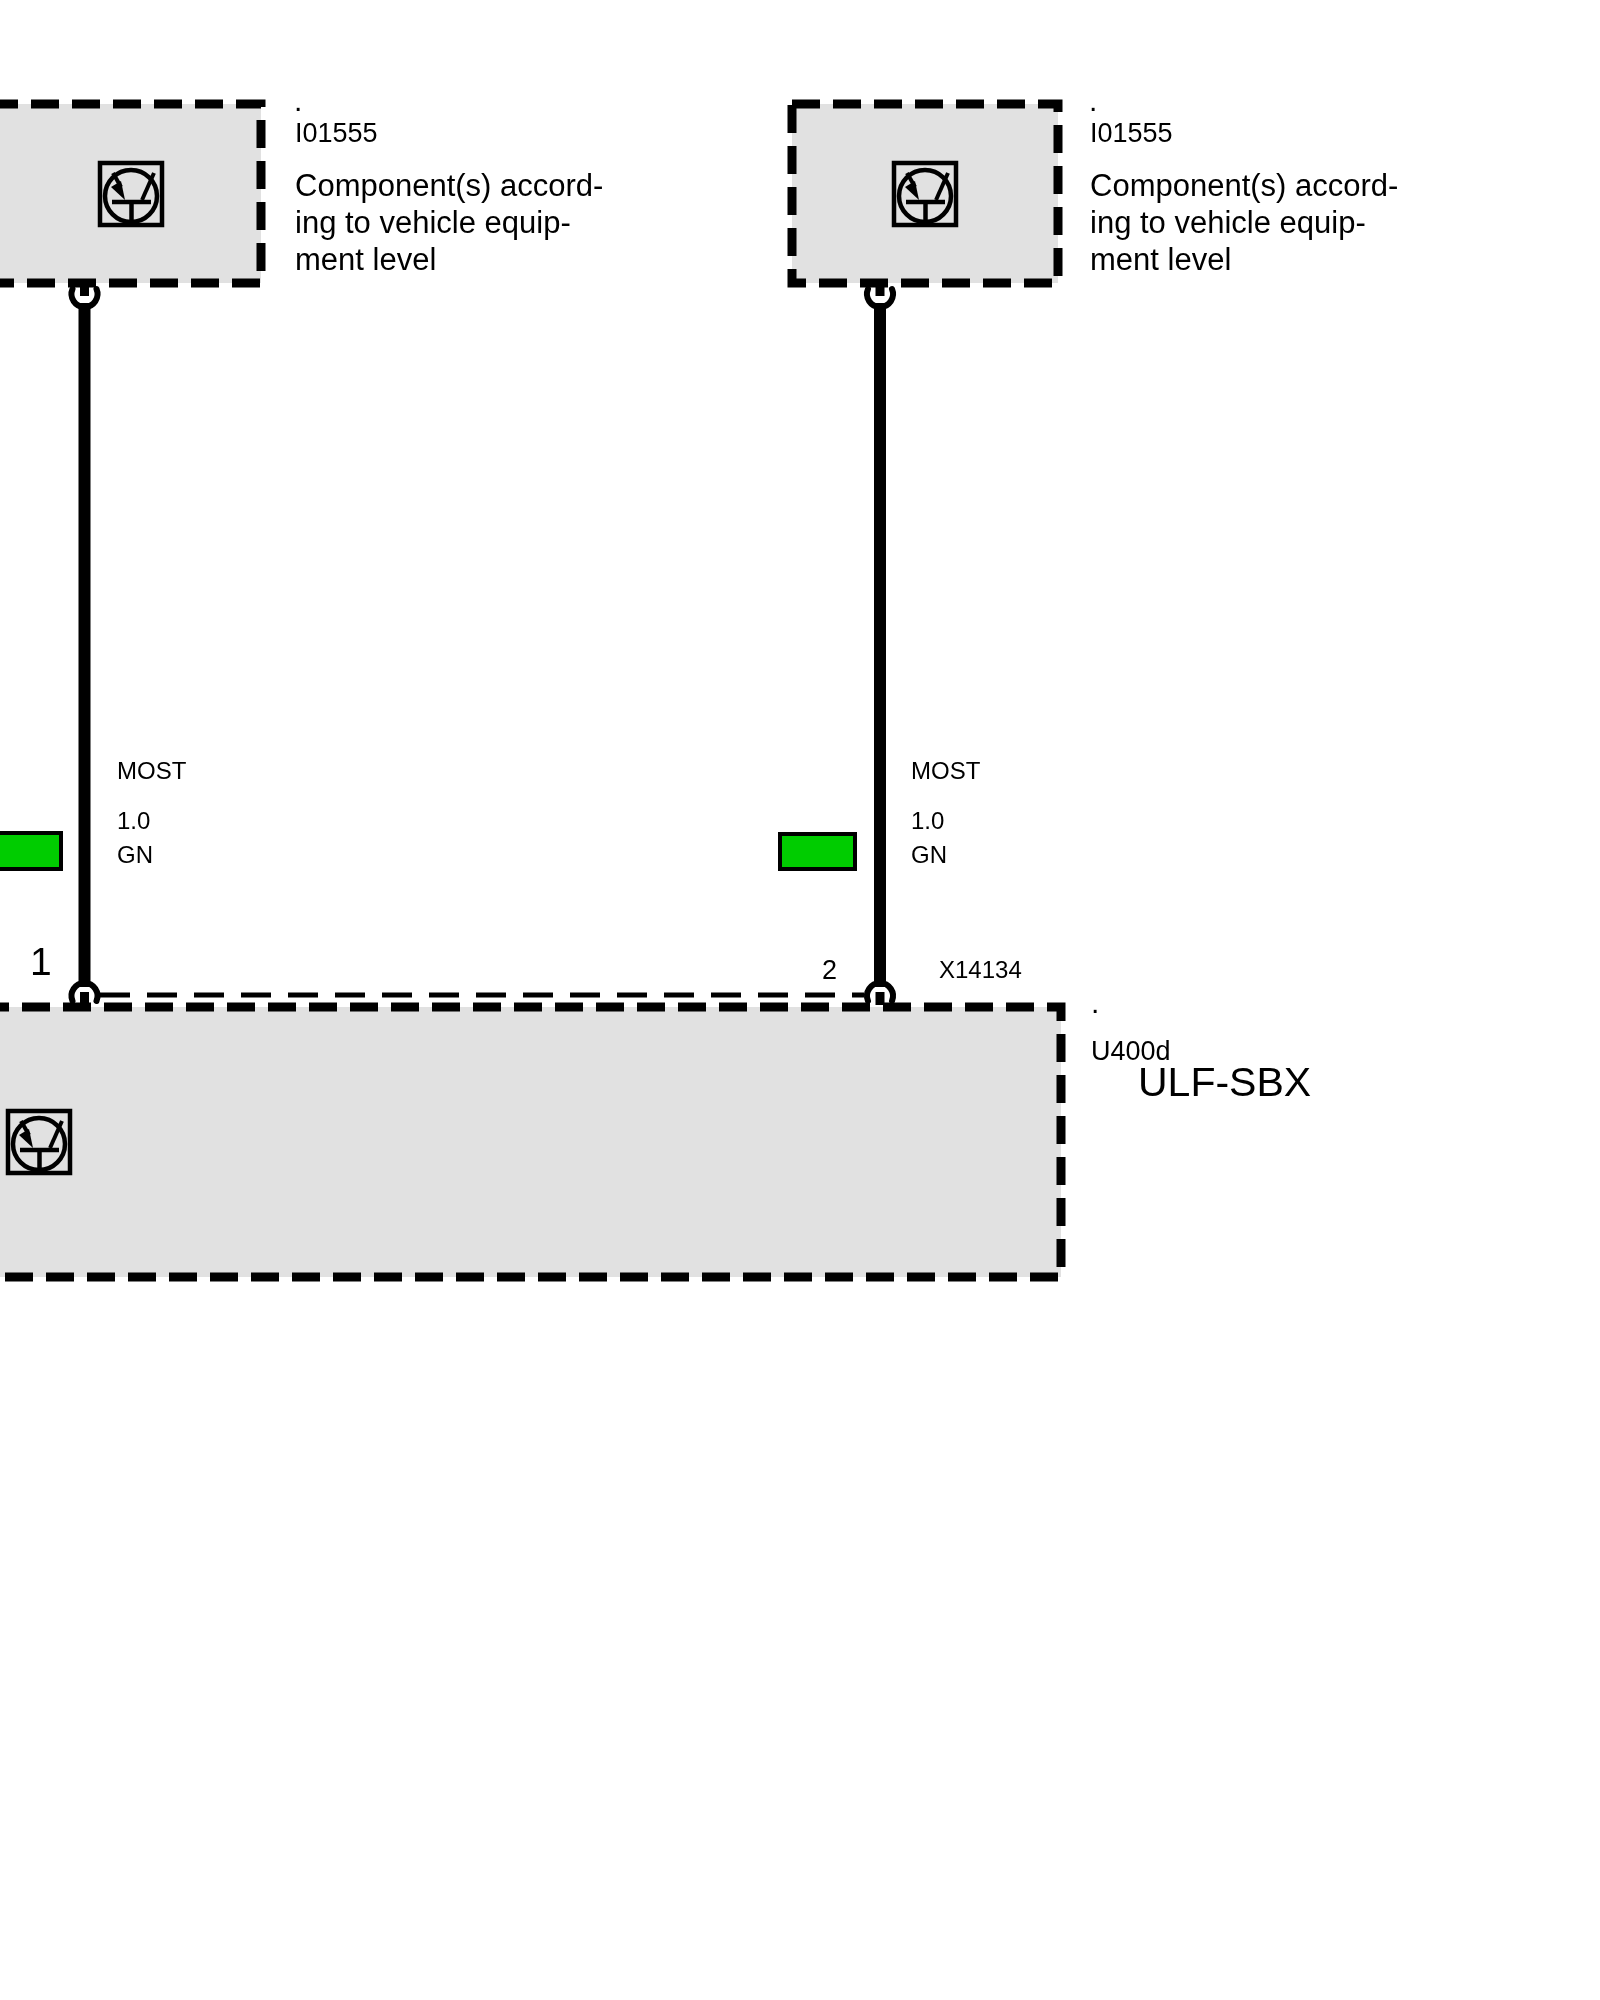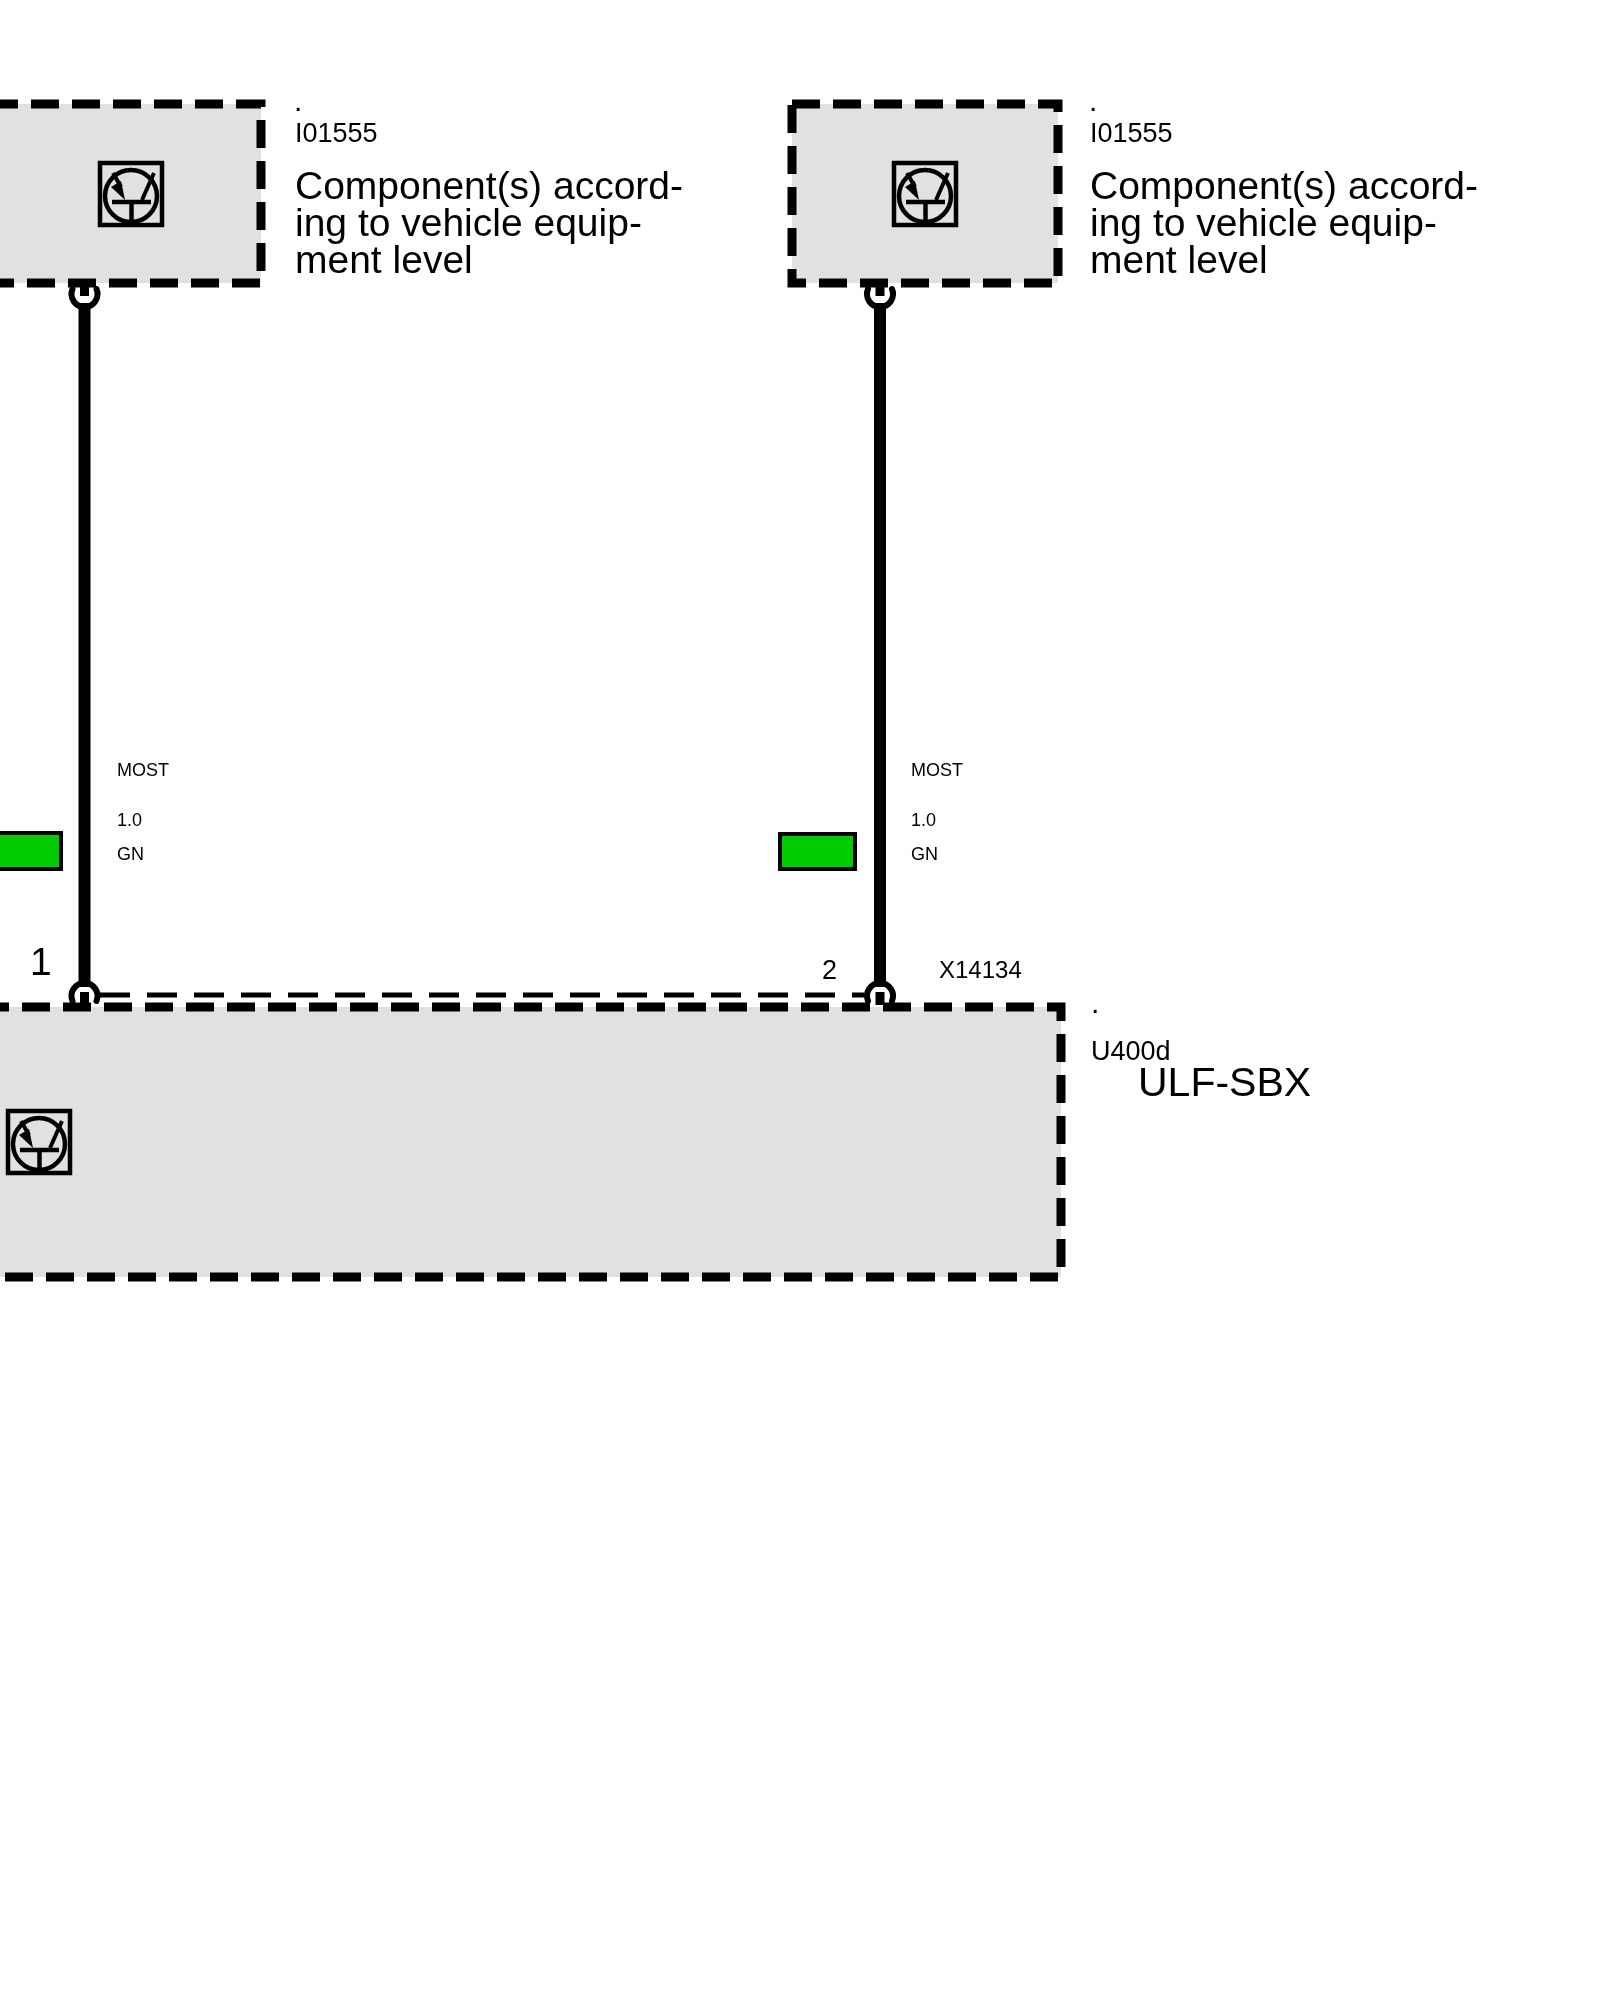--- a/index.html
+++ b/index.html
@@ -4,22 +4,22 @@
 <style>
   html,body { margin:0; padding:0; background:#ffffff; }
   .canvas {
     position:relative; width:1600px; height:2000px; background:#ffffff;
     font-family:"Liberation Sans", sans-serif; color:#000; overflow:hidden;
   }
   .canvas svg { position:absolute; left:0; top:0; }
   .txt { position:absolute; white-space:nowrap; color:#000; }
   .dot       { font-size:30px; line-height:30px; }
   .code      { font-size:27px; line-height:21px; }
-  .para      { font-size:39px; line-height:37px; }
-  .wiretxt   { font-size:18px; line-height:25px; }
+  .para      { font-size:31px; line-height:37px; }
+  .wiretxt   { font-size:24px; line-height:25px; }
   .pin-big   { font-size:39px; line-height:39px; }
   .pin-small { font-size:27px; line-height:27px; }
   .conn      { font-size:24px; line-height:24px; }
   .unit-name { font-size:41px; line-height:41px;margin-left:48px; }
 
   
   #dot-left    { left:294px;  top:86px; }
   #code-left   { left:295px;  top:123px; }
   #para-left   { left:295px;  top:167px; }
   #dot-right   { left:1089px; top:86px; }

